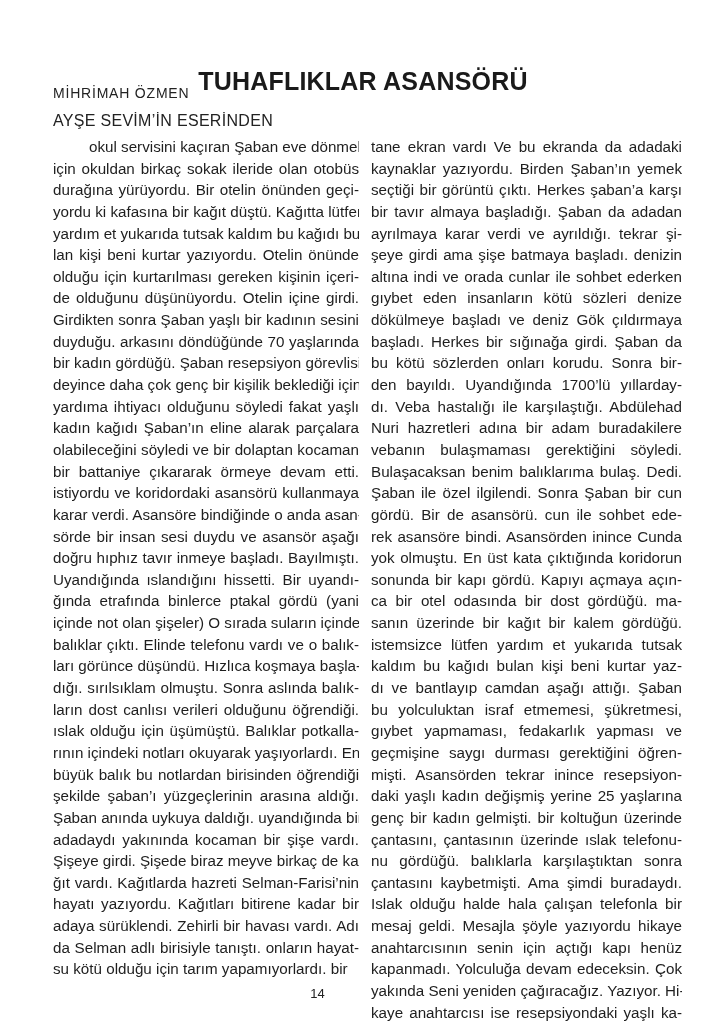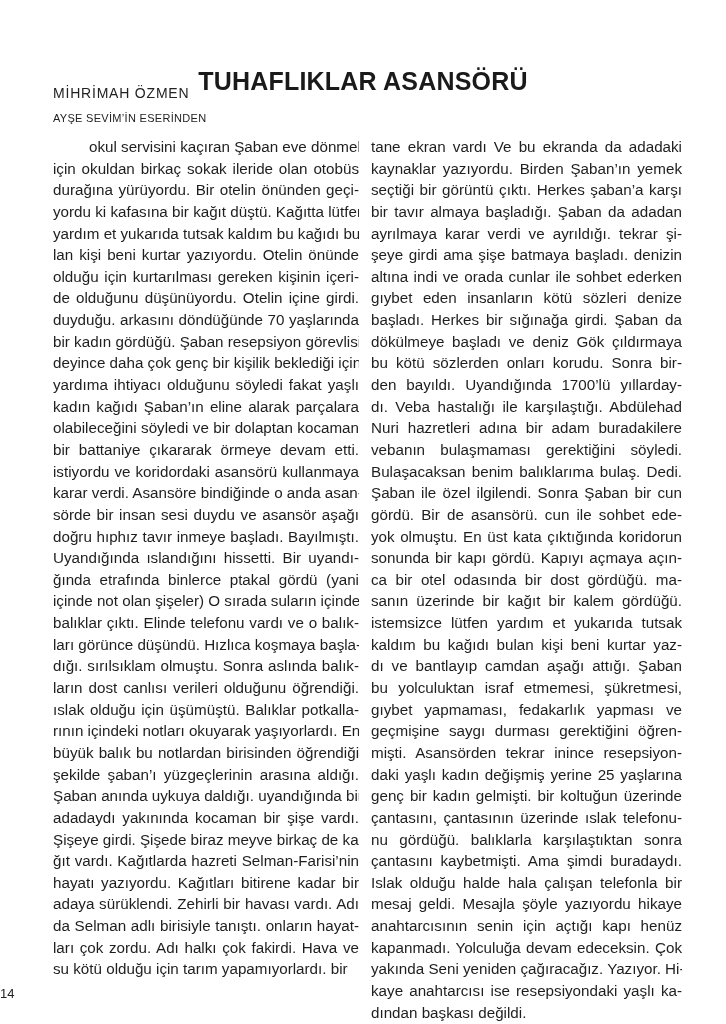--- a/index.html
+++ b/index.html
@@ -1,46 +1,47 @@
 <!DOCTYPE html>
 <html><head>
   <meta charset="utf-8">
   <style>
     html, body { margin: 0; padding: 0; background: #ffffff; }
     body { width: 726px; height: 1024px; position: relative; overflow: hidden;
            font-family: "Liberation Sans", "DejaVu Sans", sans-serif; color: #1e1e1e; }
     .title { position: absolute; left: 0; width: 726px; top: 50px; text-align: center;
              font-size: 25px; font-weight: bold; letter-spacing: 0.2px; color: #1a1a1a; }
     .author { position: absolute; left: 53px; top: 85px; font-size: 14px; letter-spacing: 0.8px; color: #222; }
-    .source { position: absolute; left: 53px; top: 112px; font-size: 11px; letter-spacing: 0.3px; color: #222; }
+    .source { position: absolute; left: 53px; top: 112px; font-size: 16px; letter-spacing: 0.3px; color: #222; }
     .col { position: absolute; top: 136px; }
     .col.left { left: 53px; width: 306px; }
     .col.right { left: 371px; width: 311px; }
     .line { height: 21.65px; line-height: 21.65px; font-size: 15.2px; white-space: nowrap;
             text-align: justify; text-align-last: justify; overflow: hidden; }
     .line.indent { padding-left: 36px; }
     .line.last { text-align-last: left; }
-    .page-number { position: absolute; top: 986px; left: 0; width: 635px; text-align: left; font-size: 13px; color: #222; }
+    .page-number { position: absolute; top: 986px; left: 0; width: 635px; text-align: center; font-size: 13px; color: #222; }
   </style>
 </head>
 <body>
 
 <h1 class="title">TUHAFLIKLAR ASANSÖRÜ</h1>
 <div class="author">MİHRİMAH ÖZMEN</div>
 <div class="source">AYŞE SEVİM’İN ESERİNDEN</div>
 
 <div class="col left" id="col-left">
     <div class="line indent last">okul servisini kaçıran Şaban eve dönmek</div>
     <div class="line">için okuldan birkaç sokak ileride olan otobüs</div>
     <div class="line">durağına yürüyordu. Bir otelin önünden geçi-</div>
     <div class="line">yordu ki kafasına bir kağıt düştü. Kağıtta lütfen</div>
     <div class="line">yardım et yukarıda tutsak kaldım bu kağıdı bu-</div>
     <div class="line">lan kişi beni kurtar yazıyordu. Otelin önünde</div>
     <div class="line">olduğu için kurtarılması gereken kişinin içeri-</div>
     <div class="line">de olduğunu düşünüyordu. Otelin içine girdi.</div>
+    <div class="line">Girdikten sonra Şaban yaşlı bir kadının sesini</div>
     <div class="line">duyduğu. arkasını döndüğünde 70 yaşlarında</div>
     <div class="line">bir kadın gördüğü. Şaban resepsiyon görevlisi</div>
     <div class="line">deyince daha çok genç bir kişilik beklediği için</div>
     <div class="line">yardıma ihtiyacı olduğunu söyledi fakat yaşlı</div>
     <div class="line">kadın kağıdı Şaban’ın eline alarak parçalara</div>
     <div class="line">olabileceğini söyledi ve bir dolaptan kocaman</div>
     <div class="line">bir battaniye çıkararak örmeye devam etti.</div>
     <div class="line">istiyordu ve koridordaki asansörü kullanmaya</div>
     <div class="line">karar verdi. Asansöre bindiğinde o anda asan-</div>
     <div class="line">sörde bir insan sesi duydu ve asansör aşağı</div>
@@ -56,42 +57,42 @@
     <div class="line">rının içindeki notları okuyarak yaşıyorlardı. En</div>
     <div class="line">büyük balık bu notlardan birisinden öğrendiği</div>
     <div class="line">şekilde şaban’ı yüzgeçlerinin arasına aldığı.</div>
     <div class="line">Şaban anında uykuya daldığı. uyandığında bir</div>
     <div class="line">adadaydı yakınında kocaman bir şişe vardı.</div>
     <div class="line">Şişeye girdi. Şişede biraz meyve birkaç de ka-</div>
     <div class="line">ğıt vardı. Kağıtlarda hazreti Selman-Farisi’nin</div>
     <div class="line">hayatı yazıyordu. Kağıtları bitirene kadar bir</div>
     <div class="line">adaya sürüklendi. Zehirli bir havası vardı. Adı</div>
     <div class="line">da Selman adlı birisiyle tanıştı. onların hayat-</div>
-    <div class="line">ları çok zordu. Adı halkı çok fakirdi. Hava ve</div>
     <div class="line last">su kötü olduğu için tarım yapamıyorlardı. bir</div>
   </div>
 <div class="col right" id="col-right">
     <div class="line">tane ekran vardı Ve bu ekranda da adadaki</div>
     <div class="line">kaynaklar yazıyordu. Birden Şaban’ın yemek</div>
     <div class="line">seçtiği bir görüntü çıktı. Herkes şaban’a karşı</div>
     <div class="line">bir tavır almaya başladığı. Şaban da adadan</div>
     <div class="line">ayrılmaya karar verdi ve ayrıldığı. tekrar şi-</div>
     <div class="line">şeye girdi ama şişe batmaya başladı. denizin</div>
     <div class="line">altına indi ve orada cunlar ile sohbet ederken</div>
     <div class="line">gıybet eden insanların kötü sözleri denize</div>
+    <div class="line">dökülmeye başladı ve deniz Gök çıldırmaya</div>
     <div class="line">başladı. Herkes bir sığınağa girdi. Şaban da</div>
-    <div class="line">dökülmeye başladı ve deniz Gök çıldırmaya</div>
     <div class="line">bu kötü sözlerden onları korudu. Sonra bir-</div>
     <div class="line">den bayıldı. Uyandığında 1700’lü yıllarday-</div>
     <div class="line">dı. Veba hastalığı ile karşılaştığı. Abdülehad</div>
     <div class="line">Nuri hazretleri adına bir adam buradakilere</div>
     <div class="line">vebanın bulaşmaması gerektiğini söyledi.</div>
     <div class="line">Bulaşacaksan benim balıklarıma bulaş. Dedi.</div>
     <div class="line">Şaban ile özel ilgilendi. Sonra Şaban bir cun</div>
     <div class="line">gördü. Bir de asansörü. cun ile sohbet ede-</div>
+    <div class="line">rek asansöre bindi. Asansörden inince Cunda</div>
     <div class="line">yok olmuştu. En üst kata çıktığında koridorun</div>
     <div class="line">sonunda bir kapı gördü. Kapıyı açmaya açın-</div>
     <div class="line">ca bir otel odasında bir dost gördüğü. ma-</div>
     <div class="line">sanın üzerinde bir kağıt bir kalem gördüğü.</div>
     <div class="line">istemsizce lütfen yardım et yukarıda tutsak</div>
     <div class="line">kaldım bu kağıdı bulan kişi beni kurtar yaz-</div>
     <div class="line">dı ve bantlayıp camdan aşağı attığı. Şaban</div>
     <div class="line">bu yolculuktan israf etmemesi, şükretmesi,</div>
     <div class="line">gıybet yapmaması, fedakarlık yapması ve</div>
     <div class="line">geçmişine saygı durması gerektiğini öğren-</div>

